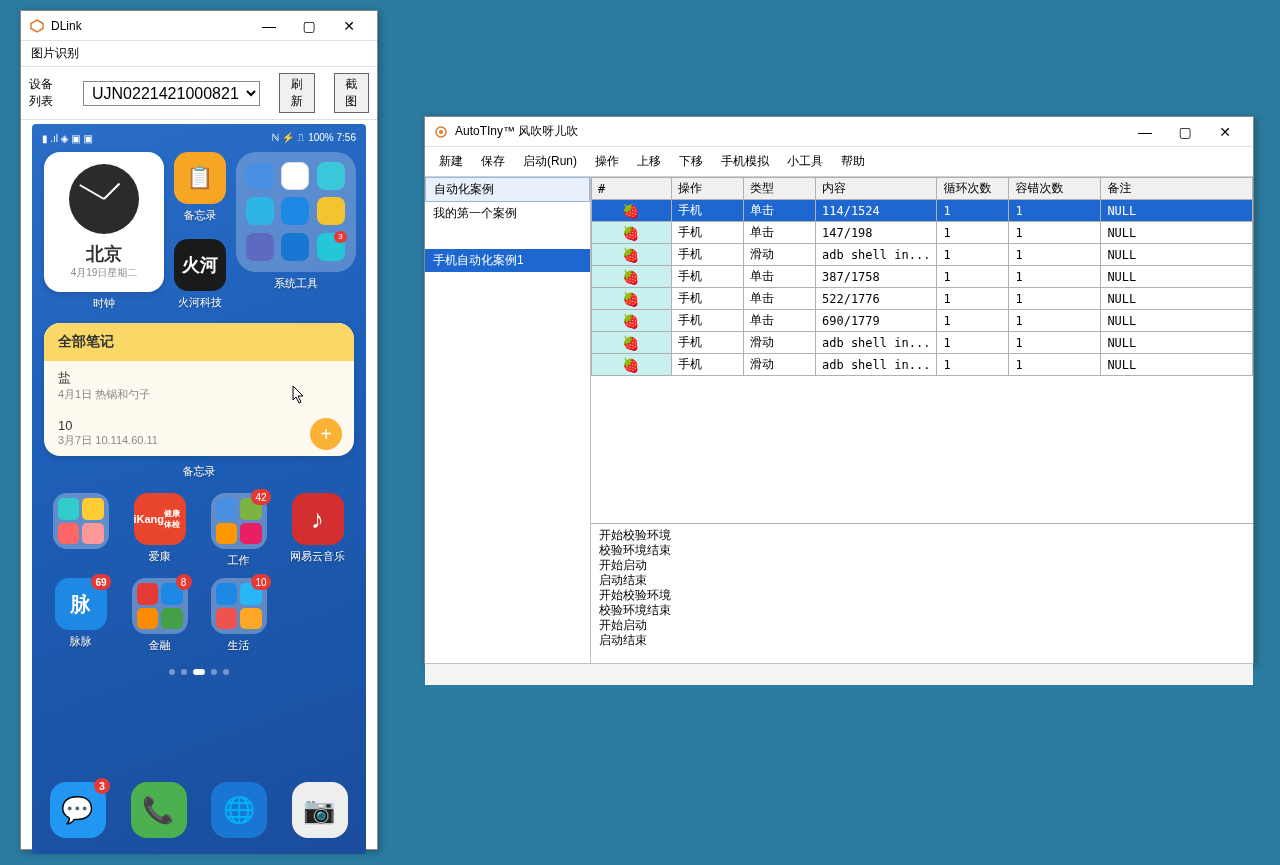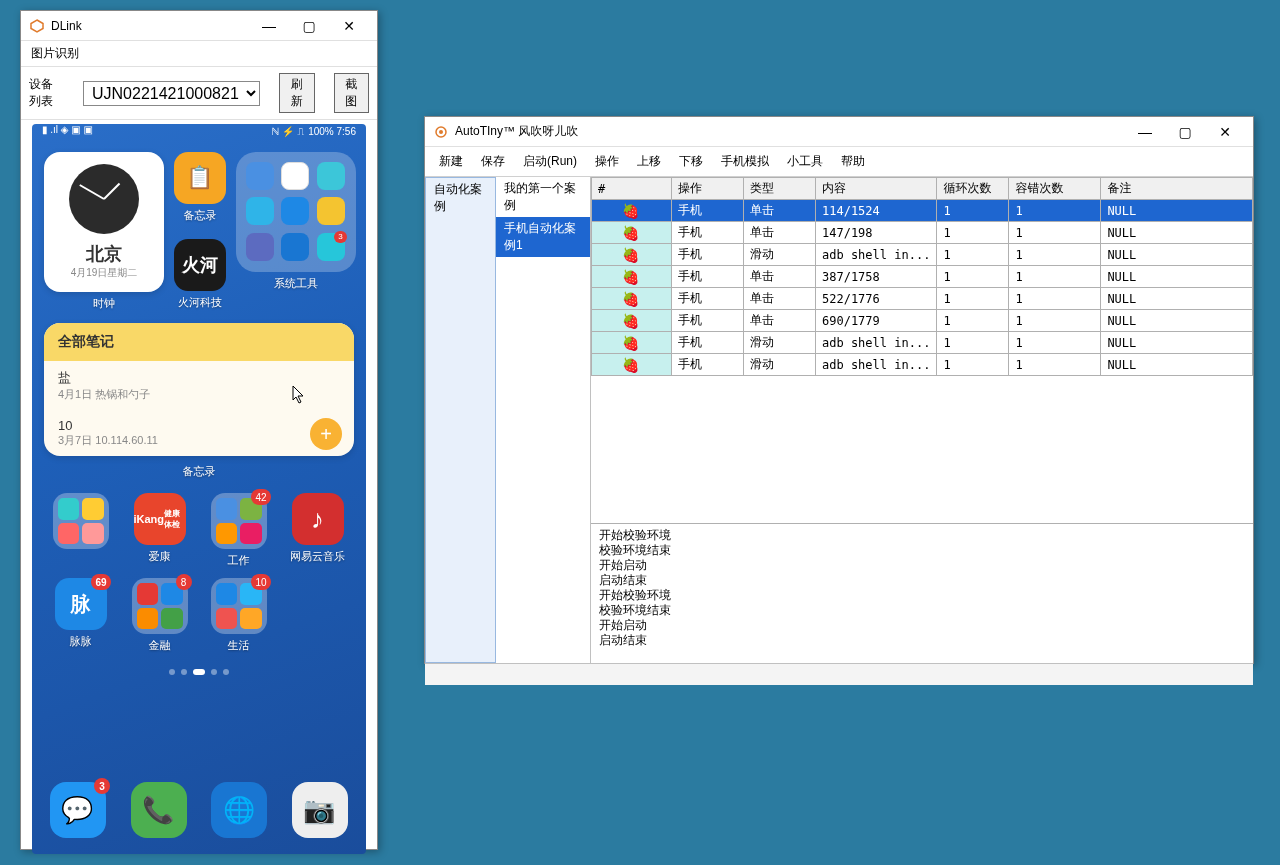--- a/index.html
+++ b/index.html
@@ -59,21 +59,21 @@
   margin: 4px auto 0;
   width: 334px; height: 730px;
   background: linear-gradient(160deg, #2a6ec8 0%, #1e5fb8 40%, #1a4d9c 100%);
   border-radius: 4px;
   position: relative;
   color: #fff;
   overflow: hidden;
 }
 .statusbar {
   height: 20px; display: flex; justify-content: space-between;
-  align-items: flex-start; padding: 0 10px; font-size: 10px;
+  align-items: flex-end; padding: 0 10px; font-size: 10px;
 }
 .statusbar .left, .statusbar .right { display: flex; gap: 4px; align-items: center; }
 .row { display: flex; gap: 10px; padding: 8px 12px; }
 .widget-card {
   background: #fff; border-radius: 16px; color: #333;
   box-shadow: 0 2px 6px rgba(0,0,0,0.15);
 }
 .clockcard {
   width: 120px; height: 140px;
   display: flex; flex-direction: column; align-items: center; justify-content: center;
@@ -154,30 +154,30 @@
 #autotiny .menubar {
   display: flex; gap: 18px; padding: 6px 14px;
   font-size: 12px; border-bottom: 1px solid #d0d0d0;
 }
 #autotiny .menubar span { cursor: pointer; }
 #autotiny .body {
   display: flex; height: calc(100% - 60px);
 }
 #autotiny .left {
   width: 166px; border-right: 1px solid #c0c0c0;
-  display: flex; flex-direction: row;
+  display: flex; flex-direction: column;
 }
 #autotiny .left .hdr {
   background: #e8f0fb; border: 1px solid #98b8e0;
   padding: 3px 8px; font-size: 12px;
 }
 #autotiny .left .item {
   padding: 3px 8px; font-size: 12px; cursor: pointer;
 }
-#autotiny .left .item.sel { background: #1e66d0; color: #fff; }
+#autotiny .left .item.sel { background: #1e66d0; color: #fff; margin-top: 24px; }
 #autotiny .right {
   flex: 1; display: flex; flex-direction: column;
 }
 #autotiny table {
   width: 100%; border-collapse: collapse; font-size: 12px;
   font-family: "SimSun", monospace;
 }
 #autotiny th, #autotiny td {
   border: 1px solid #b0b0b0; padding: 2px 6px; text-align: left;
   height: 20px; white-space: nowrap; overflow: hidden;

